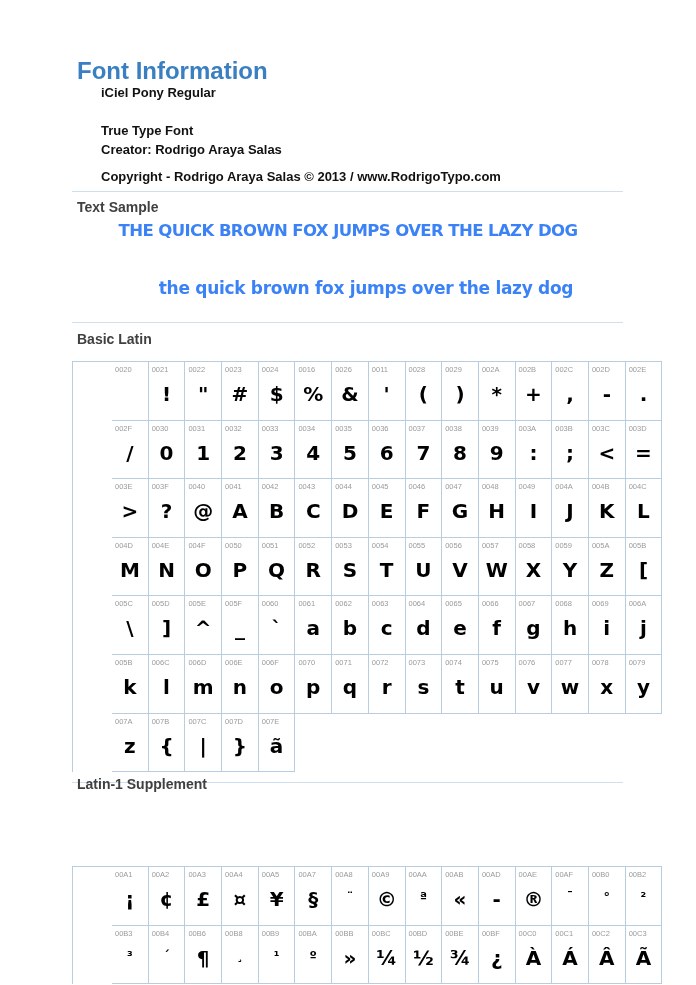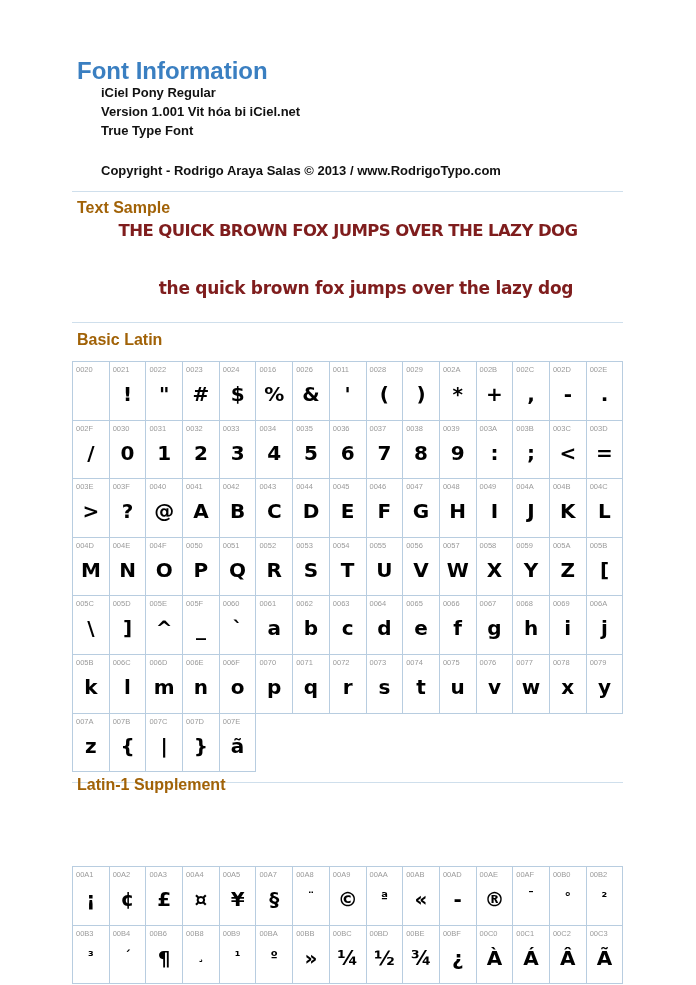--- a/index.html
+++ b/index.html
@@ -5,46 +5,46 @@
   html, body { margin:0; padding:0; background:#fff; }
   body { width:696px; height:985px; position:relative; overflow:hidden;
          font-family:"Liberation Sans", sans-serif; color:#111; }
   .page { position:absolute; left:0; top:0; width:696px; height:792px; }
 
   .title { position:absolute; left:77px; top:57px; font-size:24px; font-weight:bold;
            color:#3a7fc1; letter-spacing:0px; }
   .info { position:absolute; left:77px; font-size:13px; font-weight:bold; color:#111; white-space:nowrap;padding-left:24px; }
 
   .divider { position:absolute; left:72px; width:551px; height:1px; background:#cfdfec; }
-  .section-title { position:absolute; left:77px; font-size:16px; font-weight:bold; color:#a16207; }
+  .section-title { position:absolute; left:77px; font-size:14px; font-weight:bold; color:#404040; }
 
   .sample { position:absolute; left:0; width:696px; text-align:center;
-            font-family:"DejaVu Sans", sans-serif; font-weight:bold; color:#7f1d1d;
+            font-family:"DejaVu Sans", sans-serif; font-weight:bold; color:#3b82f6;
             letter-spacing:-0.3px; }
   .sample.upper { top:221px; font-size:16.5px; letter-spacing:-0.6px; }
   .sample.lower { top:278px; font-size:17px; left:18px; }
 
-  .grid { position:absolute; left:72px; border-top:1px solid #b8cde0; border-left:1px solid #b8cde0; }
+  .grid { position:absolute; left:72px; border-top:1px solid #b8cde0; border-left:1px solid #b8cde0;padding-left:39px; }
   .row { display:flex; }
   .cell { width:35.7px; height:57.6px; border-right:1px solid #b8cde0; border-bottom:1px solid #b8cde0;
           position:relative; box-sizing:content-box; }
   .code { position:absolute; left:3px; top:3px; font-size:7.5px; color:#9a9a9a; }
   .glyph { position:absolute; left:0; right:0; top:20px; text-align:center;
            font-family:"DejaVu Sans", sans-serif; font-weight:bold; font-size:20px; color:#000; }
   .glyph.small { font-size:13px; top:22px; }
 </style>
 </head>
 <body>
 
 <div class="page">
   <div class="title">Font Information</div>
   <div class="info" style="top:85px">iCiel Pony Regular</div>
-  <div class="info" style="top:104px">Version 1.001 Vit hóa bi iCiel.net</div>
   <div class="info" style="top:123px">True Type Font</div>
-  <div class="info" style="top:163px">Copyright - Rodrigo Araya Salas © 2013 / www.RodrigoTypo.com</div>
+  <div class="info" style="top:142px">Creator: Rodrigo Araya Salas</div>
+  <div class="info" style="top:169px">Copyright - Rodrigo Araya Salas © 2013 / www.RodrigoTypo.com</div>
 
   <div class="divider" style="top:191px"></div>
   <div class="section-title" style="top:199px">Text Sample</div>
   <div class="sample upper">THE QUICK BROWN FOX JUMPS OVER THE LAZY DOG</div>
   <div class="sample lower">the quick brown fox jumps over the lazy dog</div>
 
   <div class="divider" style="top:322px"></div>
   <div class="section-title" style="top:331px">Basic Latin</div>
   <div class="grid" id="grid-basic" style="top:361px">
       <div class="row">

